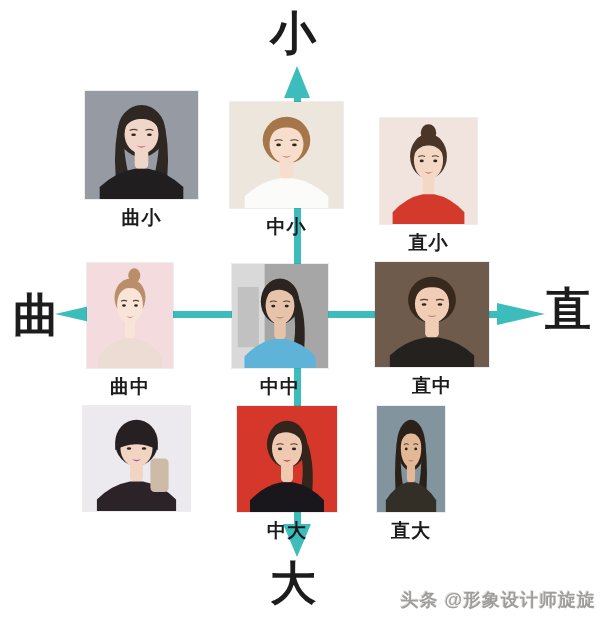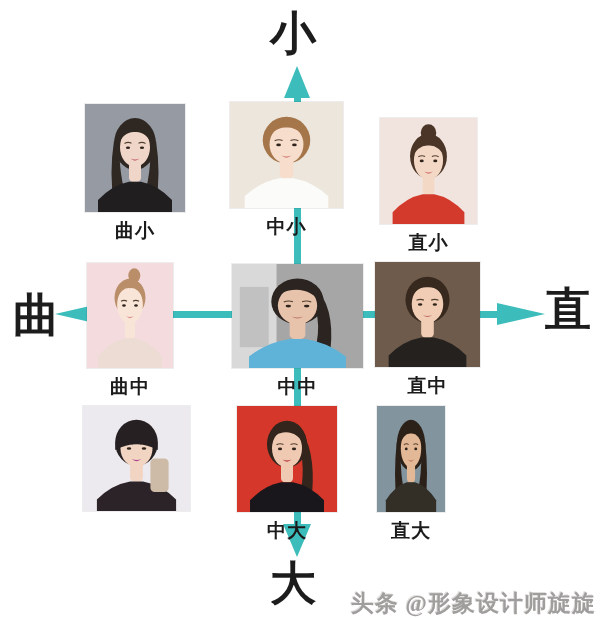--- a/index.html
+++ b/index.html
@@ -15,42 +15,42 @@
            border-top:33px solid var(--teal,#3dbcbc);}
   .ah-left{border-top:11px solid transparent;border-bottom:11px solid transparent;
            border-right:48px solid var(--teal,#3dbcbc);}
   .ah-right{border-top:11px solid transparent;border-bottom:11px solid transparent;
             border-left:48px solid var(--teal,#3dbcbc);}
   .cell{position:absolute;z-index:2;}
   .photo{width:100%;box-shadow:0 0 0 1px rgba(0,0,0,.07);background:#ddd;overflow:hidden;}
   .photo svg{display:block;width:100%;height:100%;}
   .cap{margin-top:6px;text-align:center;font-size:19px;font-weight:800;color:#1b1b1b;
        letter-spacing:1px;white-space:nowrap;}
-  .watermark{position:absolute;right:4px;top:588px;font-size:23px;font-weight:700;
+  .watermark{position:absolute;right:4px;top:588px;font-size:18px;font-weight:700;
              color:#a09e9c;letter-spacing:1px;z-index:3;
-             text-shadow:1px 1px 0 rgba(255,255,255,.95),-1px -1px 0 rgba(160,158,156,.35);font-family:Liberation Serif, serif;}
+             text-shadow:1px 1px 0 rgba(255,255,255,.95),-1px -1px 0 rgba(160,158,156,.35);}
 </style>
 </head>
 <body>
 
 <div class="stage">
 
   <div class="axis-label" style="left:243px;top:10px;width:100px">小</div>
   <div class="axis-label" style="left:243px;top:560px;width:100px">大</div>
   <div class="axis-label" style="left:8px;top:292px;width:56px">曲</div>
   <div class="axis-label" style="left:540px;top:286px;width:56px">直</div>
 
   <div class="shaft" style="left:294px;top:92px;width:7px;height:436px"></div>
   <div class="shaft" style="left:100px;top:311px;width:400px;height:7px"></div>
   <div class="ah ah-up" style="left:284px;top:66px"></div>
   <div class="ah ah-down" style="left:283px;top:524px"></div>
   <div class="ah ah-left" style="left:55px;top:303px"></div>
   <div class="ah ah-right" style="left:497px;top:303px"></div>
 
-  <div class="cell" style="left:85px;top:104px;width:100px">
+  <div class="cell" style="left:85px;top:91px;width:113px">
     <div class="photo" style="height:108px">
         <svg viewBox="0 0 100 100" preserveAspectRatio="none">
           <rect width="100" height="100" fill="#959aa3"></rect>
           <ellipse cx="50" cy="37" rx="21" ry="24" fill="#2e2722"></ellipse>
           <path d="M29,34Q24,64 29,93L43,93Q33,62 35,40Z" fill="#2e2722"></path>
           <path d="M71,34Q76,64 71,93L57,93Q67,62 65,40Z" fill="#2e2722"></path>
           <rect x="44" y="52" width="12" height="20" rx="4" fill="#f0d6c8"></rect>
           <path d="M13,100L13,89Q27,75 44,72L56,72Q73,75 87,89L87,100Z" fill="#211e1f"></path>
           <ellipse cx="50" cy="40" rx="15" ry="18" fill="#f0d6c8"></ellipse>
           <path d="M39.5,36.5Q43,34.8 46.5,36.3" stroke="#52402f" stroke-width="1.1" fill="none"></path>
@@ -113,42 +113,42 @@
           <path d="M39.5,36.5Q43,34.8 46.5,36.3" stroke="#52402f" stroke-width="1.1" fill="none"></path>
           <path d="M53.5,36.3Q57,34.8 60.5,36.5" stroke="#52402f" stroke-width="1.1" fill="none"></path>
           <ellipse cx="43" cy="40.5" rx="2.1" ry="1.25" fill="#2e241c"></ellipse>
           <ellipse cx="57" cy="40.5" rx="2.1" ry="1.25" fill="#2e241c"></ellipse>
           <path d="M45.5,50.5Q50,54.5 54.5,50.5Q50,52.3 45.5,50.5Z" fill="#d98d85"></path>
           <path d="M34,33Q35,19 50,18Q65,19 66,33Q58,23 50,24Q42,23 34,33Z" fill="#b98e68"></path>
         </svg>
       </div>
     <div class="cap">曲中</div>
   </div>
-  <div class="cell" style="left:232px;top:264px;width:131px">
+  <div class="cell" style="left:232px;top:264px;width:96px">
     <div class="photo" style="height:104px">
         <svg viewBox="0 0 100 100" preserveAspectRatio="none">
           <rect width="100" height="100" fill="#a6a6a6"></rect>
           <rect width="34" height="100" fill="#d9d9d9"></rect>
           <rect x="6" y="22" width="22" height="58" fill="#b3b3b3" opacity=".65"></rect>
           <ellipse cx="50" cy="36" rx="20" ry="22" fill="#2b2420"></ellipse>
           <path d="M66,26Q80,48 74,93L61,93Q71,56 60,33Z" fill="#2b2420"></path>
           <rect x="44" y="52" width="12" height="20" rx="4" fill="#e8c3ab"></rect>
           <path d="M13,100L13,89Q27,75 44,72L56,72Q73,75 87,89L87,100Z" fill="#5fb3d8"></path>
           <ellipse cx="50" cy="40" rx="15" ry="18" fill="#e8c3ab"></ellipse>
           <path d="M39.5,36.5Q43,34.8 46.5,36.3" stroke="#52402f" stroke-width="1.1" fill="none"></path>
           <path d="M53.5,36.3Q57,34.8 60.5,36.5" stroke="#52402f" stroke-width="1.1" fill="none"></path>
           <ellipse cx="43" cy="40.5" rx="2.1" ry="1.25" fill="#2e241c"></ellipse>
           <ellipse cx="57" cy="40.5" rx="2.1" ry="1.25" fill="#2e241c"></ellipse>
           <path d="M45.5,50.5Q50,54.5 54.5,50.5Q50,52.3 45.5,50.5Z" fill="#b96f66"></path>
           <path d="M31,39Q30,18 50,17Q70,18 69,39Q60,23 46,25Q36,26 31,39Z" fill="#2b2420"></path>
         </svg>
       </div>
     <div class="cap">中中</div>
   </div>
-  <div class="cell" style="left:375px;top:262px;width:105px">
+  <div class="cell" style="left:375px;top:262px;width:114px">
     <div class="photo" style="height:105px">
         <svg viewBox="0 0 100 100" preserveAspectRatio="none">
           <rect width="100" height="100" fill="#6e5b4b"></rect>
           <ellipse cx="50" cy="36" rx="21" ry="22" fill="#38291f"></ellipse>
           <rect x="44" y="52" width="12" height="20" rx="4" fill="#f0cdb4"></rect>
           <path d="M13,100L13,89Q27,75 44,72L56,72Q73,75 87,89L87,100Z" fill="#25211f"></path>
           <ellipse cx="50" cy="40" rx="15" ry="18" fill="#f0cdb4"></ellipse>
           <path d="M39.5,36.5Q43,34.8 46.5,36.3" stroke="#52402f" stroke-width="1.1" fill="none"></path>
           <path d="M53.5,36.3Q57,34.8 60.5,36.5" stroke="#52402f" stroke-width="1.1" fill="none"></path>
           <ellipse cx="43" cy="40.5" rx="2.1" ry="1.25" fill="#2e241c"></ellipse>

